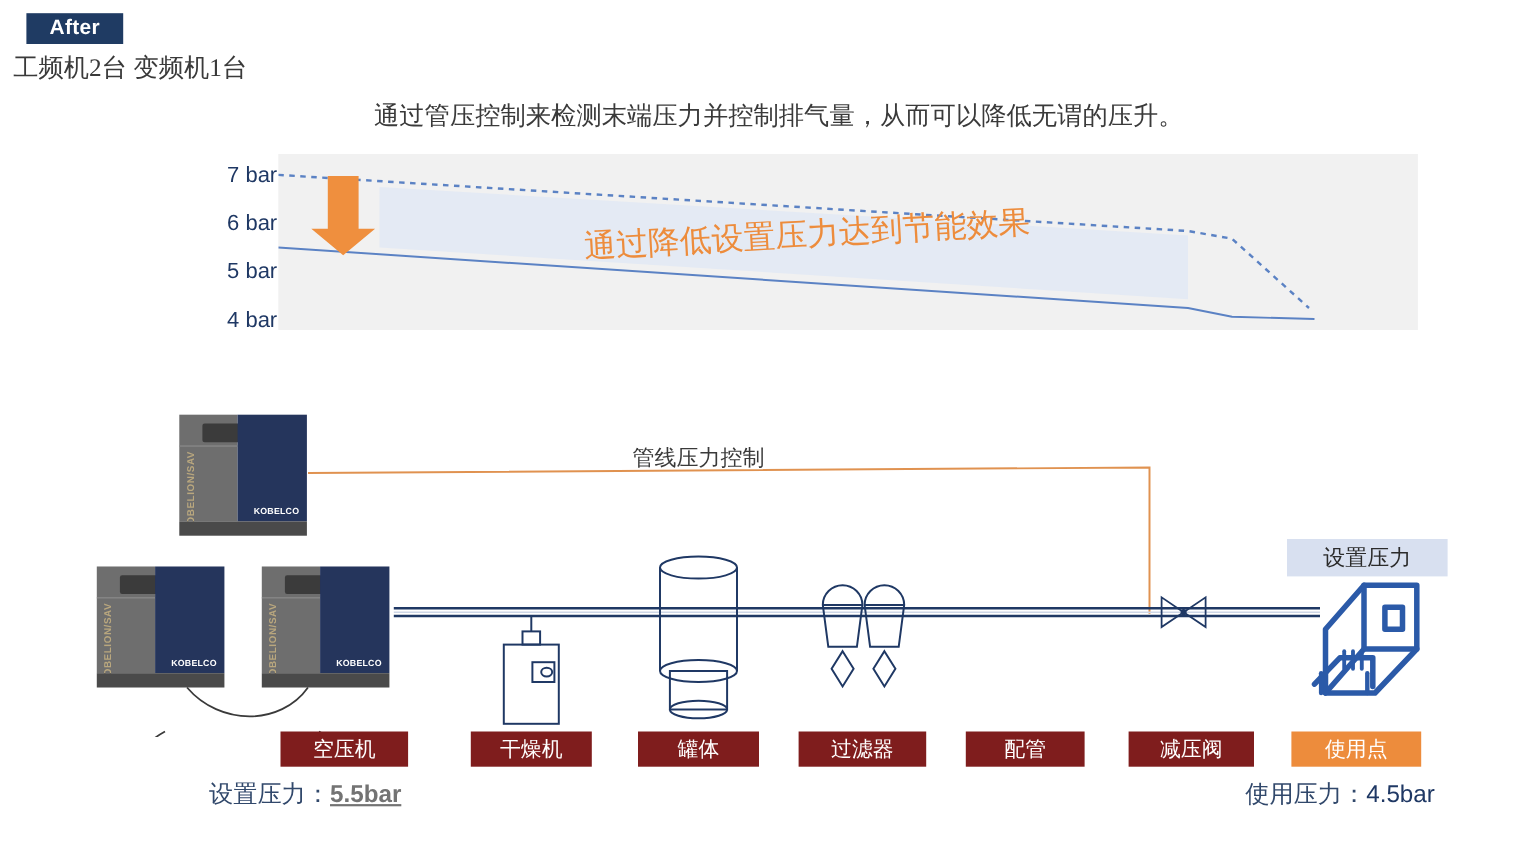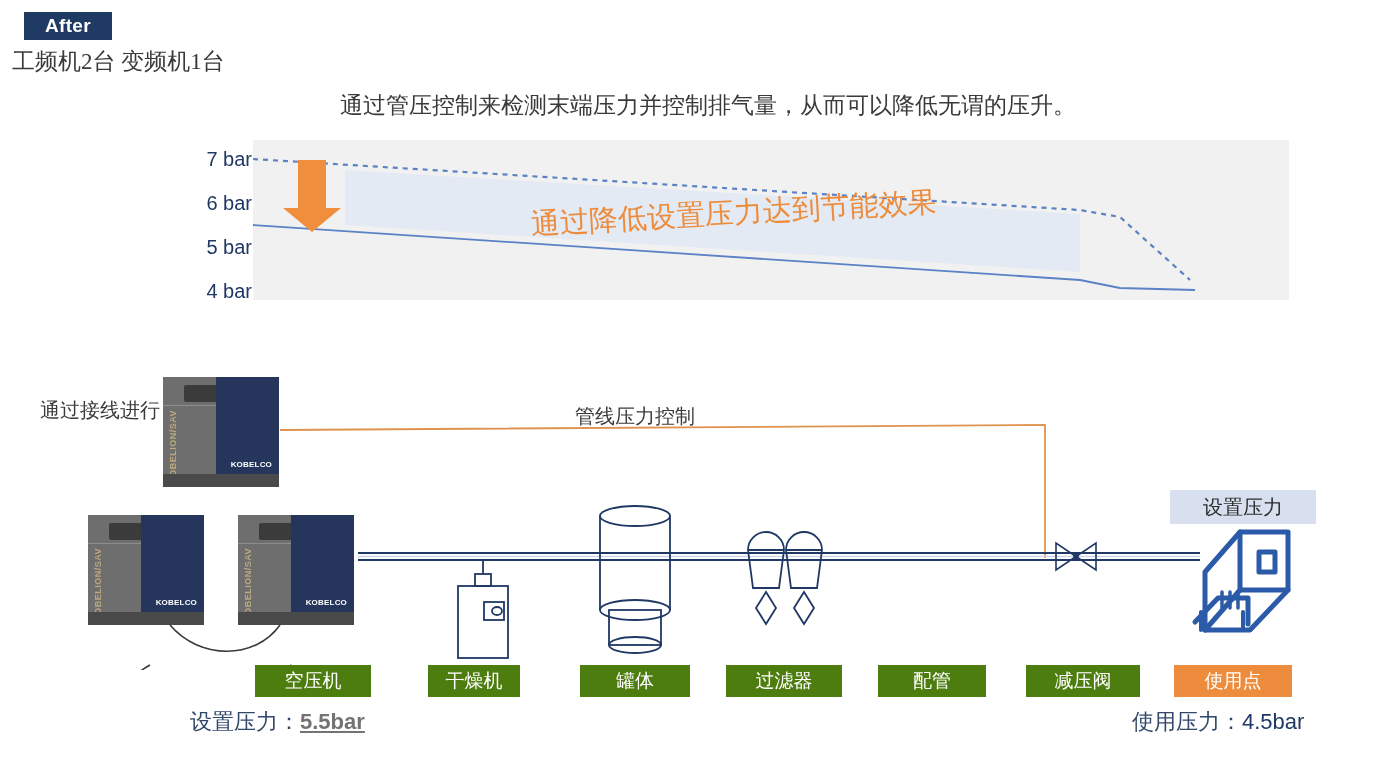--- a/index.html
+++ b/index.html
@@ -77,21 +77,21 @@
     writing-mode:vertical-rl;transform:rotate(180deg);
     white-space:nowrap;
   }
   .cmp-logo{
     position:absolute;right:6%;bottom:16%;
     color:#ffffff;font-size:8px;font-weight:700;letter-spacing:.2px;
   }
 
   
   .eq-label{
-    height:32px;background:#4d7c0f;color:#ffffff;
+    height:32px;background:#7f1d1d;color:#ffffff;
     font-size:19px;display:flex;align-items:center;justify-content:center;
     font-family:"Liberation Serif","DejaVu Serif",serif;
     white-space:nowrap;
   }
   .eq-label.orange{background:#ed8c3c;text-align:right;}
   #prod-label{
     left:1170px;top:490px;width:146px;height:34px;
     background:#d8e0f0;color:#2b2b2b;font-size:20px;
     display:flex;align-items:center;justify-content:center;
     font-family:"Liberation Serif","DejaVu Serif",serif;
@@ -131,21 +131,20 @@
   <polyline points="0,95 827,150 867,158 942,160" fill="none" stroke="#5b82c4" stroke-width="1.8" stroke-linejoin="round"></polyline>
 
   <g fill="#ef8f3e">
     <polygon points="45,30 73,30 73,78 88,78 59,102 30,78 45,78"></polygon>
   </g>
 </svg>
 
 <div class="abs" id="chart-band-text">通过降低设置压力达到节能效果</div>
 
 <div class="abs" id="wiring-note">
-  <div>通过接线进行</div>
 </div>
 
 <div class="abs" id="pipe-ctrl-label">管线压力控制</div>
 
 <div class="abs compressor" style="left:163px;top:377px;width:116px;height:110px;">
   <div class="cmp-left"></div>
   <div class="cmp-panel"></div>
   <div class="cmp-div"></div>
   <div class="cmp-vtext">KOBELION/SAV</div>
   <div class="cmp-right"></div>
@@ -233,21 +232,21 @@
       <line x1="1238" y1="252" x2="1238" y2="268"></line>
     </g>
     <line x1="1201" y1="290" x2="1201" y2="272" stroke-width="4"></line>
     <line x1="1243" y1="290" x2="1243" y2="272" stroke-width="4"></line>
   </g>
 </svg>
 
 <div class="abs" id="prod-label">设置压力</div>
 
 <div class="abs eq-label" style="left:255px;top:665px;width:116px;">空压机</div>
-<div class="abs eq-label" style="left:428px;top:665px;width:92px;">干燥机</div>
+<div class="abs eq-label" style="left:428px;top:665px;width:110px;">干燥机</div>
 <div class="abs eq-label" style="left:580px;top:665px;width:110px;">罐体</div>
 <div class="abs eq-label" style="left:726px;top:665px;width:116px;">过滤器</div>
 <div class="abs eq-label" style="left:878px;top:665px;width:108px;">配管</div>
 <div class="abs eq-label" style="left:1026px;top:665px;width:114px;">减压阀</div>
 <div class="abs eq-label orange" style="left:1174px;top:665px;width:118px;">使用点</div>
 
 <div class="abs" id="set-pressure">
   <span>设置压力：</span><span class="val-orange">5.5bar</span>
 </div>
 <div class="abs" id="use-pressure">

